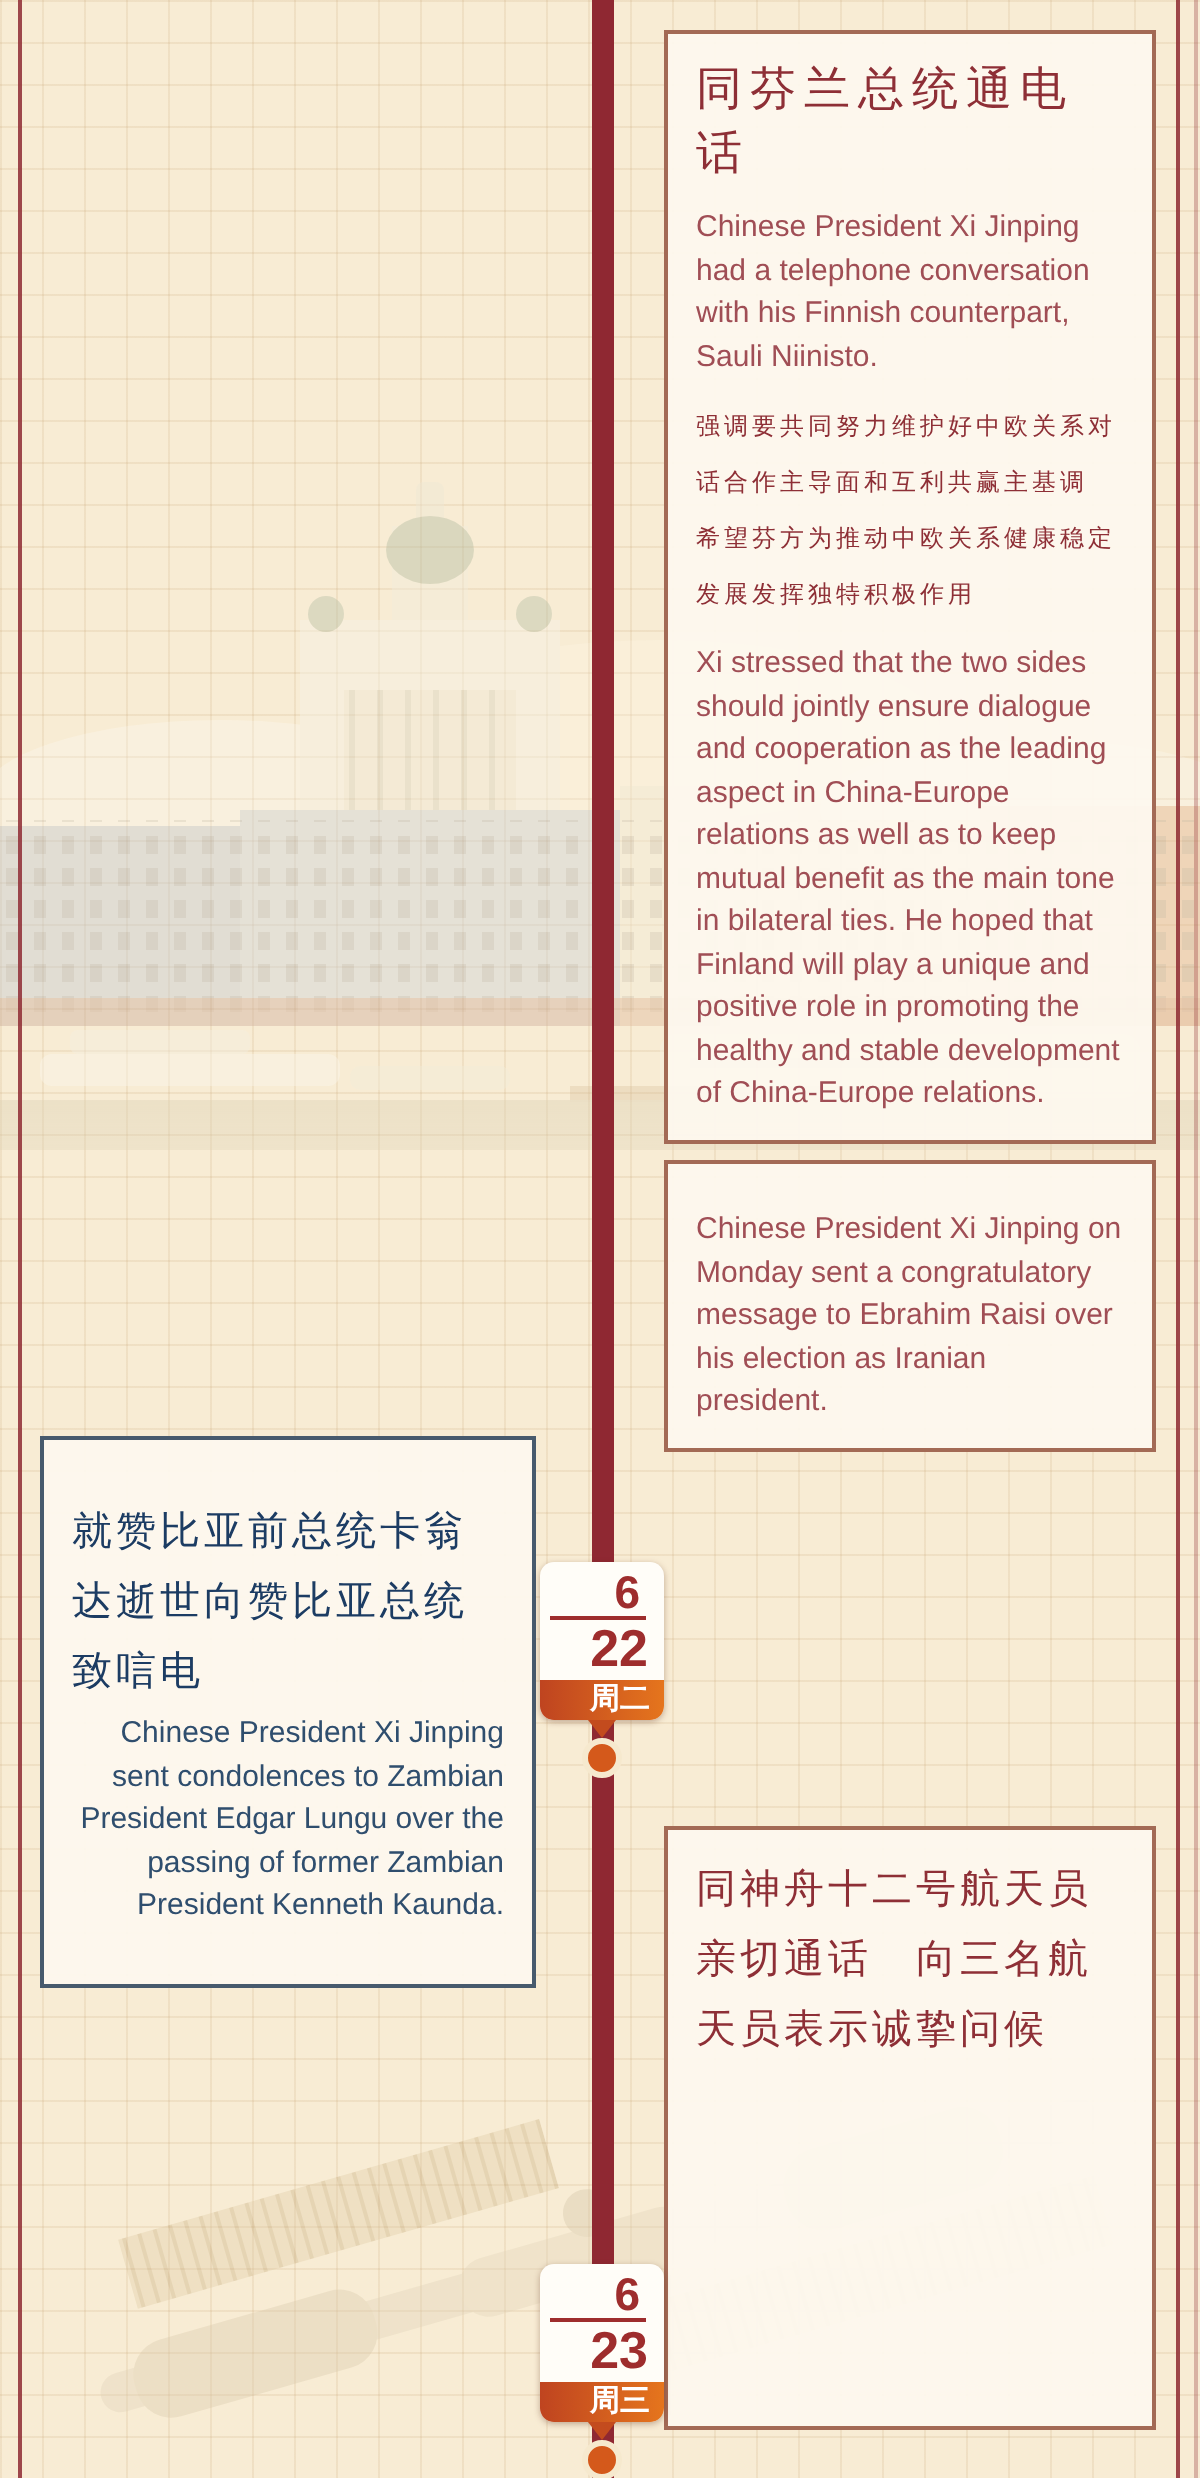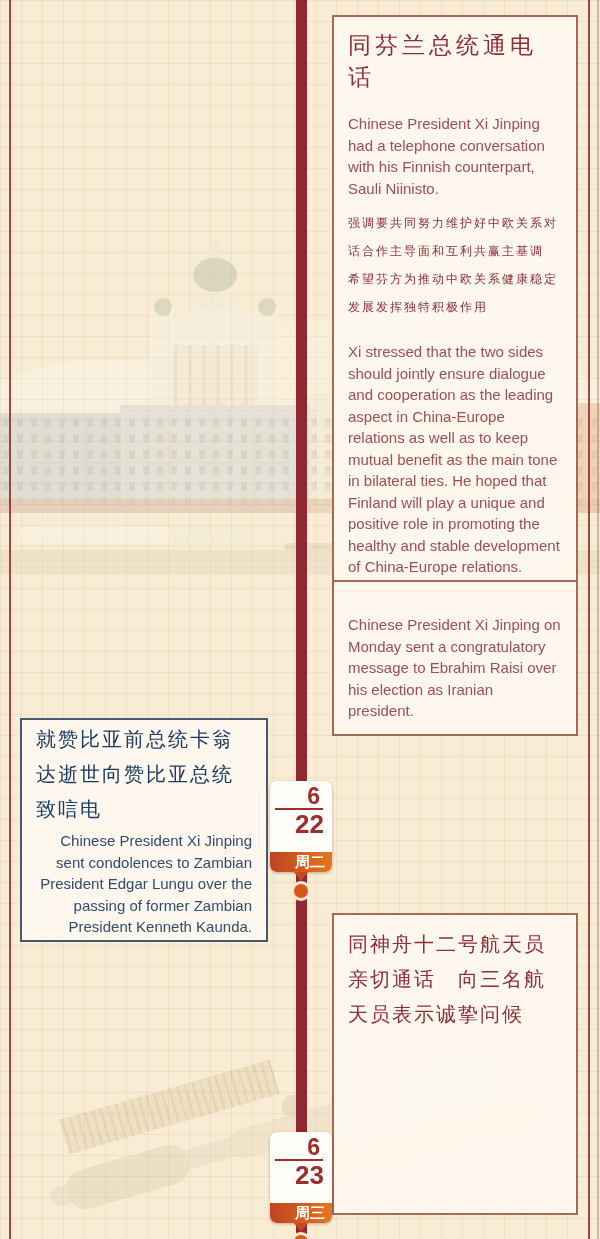--- a/index.html
+++ b/index.html
@@ -24,38 +24,37 @@
     padding:12px 14px;
   }
   .card.red{border:2px solid #a36a55;}
   .card.blue{border:2px solid #475a6d;}
   .zh-title{font-family:"DejaVu Serif", serif;font-weight:normal;margin:0;}
   .card.red .zh-title{color:#8e2f36;}
   .card.blue .zh-title{color:#1c3c63;}
   .t-lg{font-size:23px;letter-spacing:4px;line-height:32px;}
   .t-md{font-size:12px;letter-spacing:2px;line-height:28px;white-space:pre-line;}
   .t-wrap{font-size:20px;letter-spacing:2px;line-height:35px;}
-  .en-body{font-size:15px;line-height:21.5px;margin:20px 0 0 0;}
+  .en-body{font-size:15px;line-height:21.5px;margin:10px 0 0 0;}
   .card.red .en-body{color:#a04e55;}
   .card.blue .en-body{color:#2f4e6e;text-align:right;}
   .mt{margin-top:10px;}
   .date-badge{position:absolute;left:270px;width:62px;}
   .date-box{
     background:#fffdf8;border-radius:7px;overflow:hidden;
     box-shadow:0 1px 3px rgba(90,40,20,0.35);
   }
   .date-month{font-size:23px;font-weight:bold;color:#9e2d2d;text-align:right;padding:3px 12px 0 0;line-height:24px;}
   .date-divider{border-top:2.5px solid #9e2d2d;margin:0 9px 0 5px;}
   .date-day{font-size:26px;font-weight:bold;color:#9e2d2d;text-align:right;padding:0 8px 2px 0;line-height:28px;}
   .date-weekday{
     height:20px;line-height:20px;font-size:15px;font-weight:bold;color:#fff;
     text-align:right;padding-right:7px;
     background:linear-gradient(90deg,#bf4420,#e5751d);
     border-radius:0 0 6px 6px;
-    margin-top:12px;
   }
   .badge-tail{width:0;height:0;margin:0 auto;
     border-left:7px solid transparent;border-right:7px solid transparent;
     border-top:9px solid #c34b1e;}
   .timeline-dot{
     width:14px;height:14px;border-radius:50%;
     background:#d4591b;border:3px solid #f6e9ce;
     margin:0 auto;
   }
 </style>
@@ -130,21 +129,21 @@
     <p class="en-body">Chinese President Xi Jinping had a telephone conversation with his Finnish counterpart, Sauli Niinisto.</p>
     <h2 class="zh-title t-md mt">强调要共同努力维护好中欧关系对话合作主导面和互利共赢主基调
 希望芬方为推动中欧关系健康稳定发展发挥独特积极作用</h2>
     <p class="en-body">Xi stressed that the two sides should jointly ensure dialogue and cooperation as the leading aspect in China-Europe relations as well as to keep mutual benefit as the main tone in bilateral ties. He hoped that Finland will play a unique and positive role in promoting the healthy and stable development of China-Europe relations.</p>
   </section>
 
   <section class="card red" style="left:332px;top:580px;width:246px;min-height:140px;">
     <p class="en-body">Chinese President Xi Jinping on Monday sent a congratulatory message to Ebrahim Raisi over his election as Iranian president.</p>
   </section>
 
-  <section class="card blue" style="left:20px;top:718px;width:248px;min-height:215px;padding:2px 14px;">
+  <section class="card blue" style="left:20px;top:718px;width:248px;min-height:215px;padding:28px 14px;">
     <h2 class="zh-title t-wrap">就赞比亚前总统卡翁达逝世向赞比亚总统致唁电</h2>
     <p class="en-body" style="margin-top:3px;">Chinese President Xi Jinping sent condolences to Zambian President Edgar Lungu over the passing of former Zambian President Kenneth Kaunda.</p>
   </section>
 
   <div class="date-badge" style="top:781px;">
     <div class="date-box">
       <div class="date-month">6</div>
       <div class="date-divider"></div>
       <div class="date-day">22</div>
       <div class="date-weekday">周二</div>

